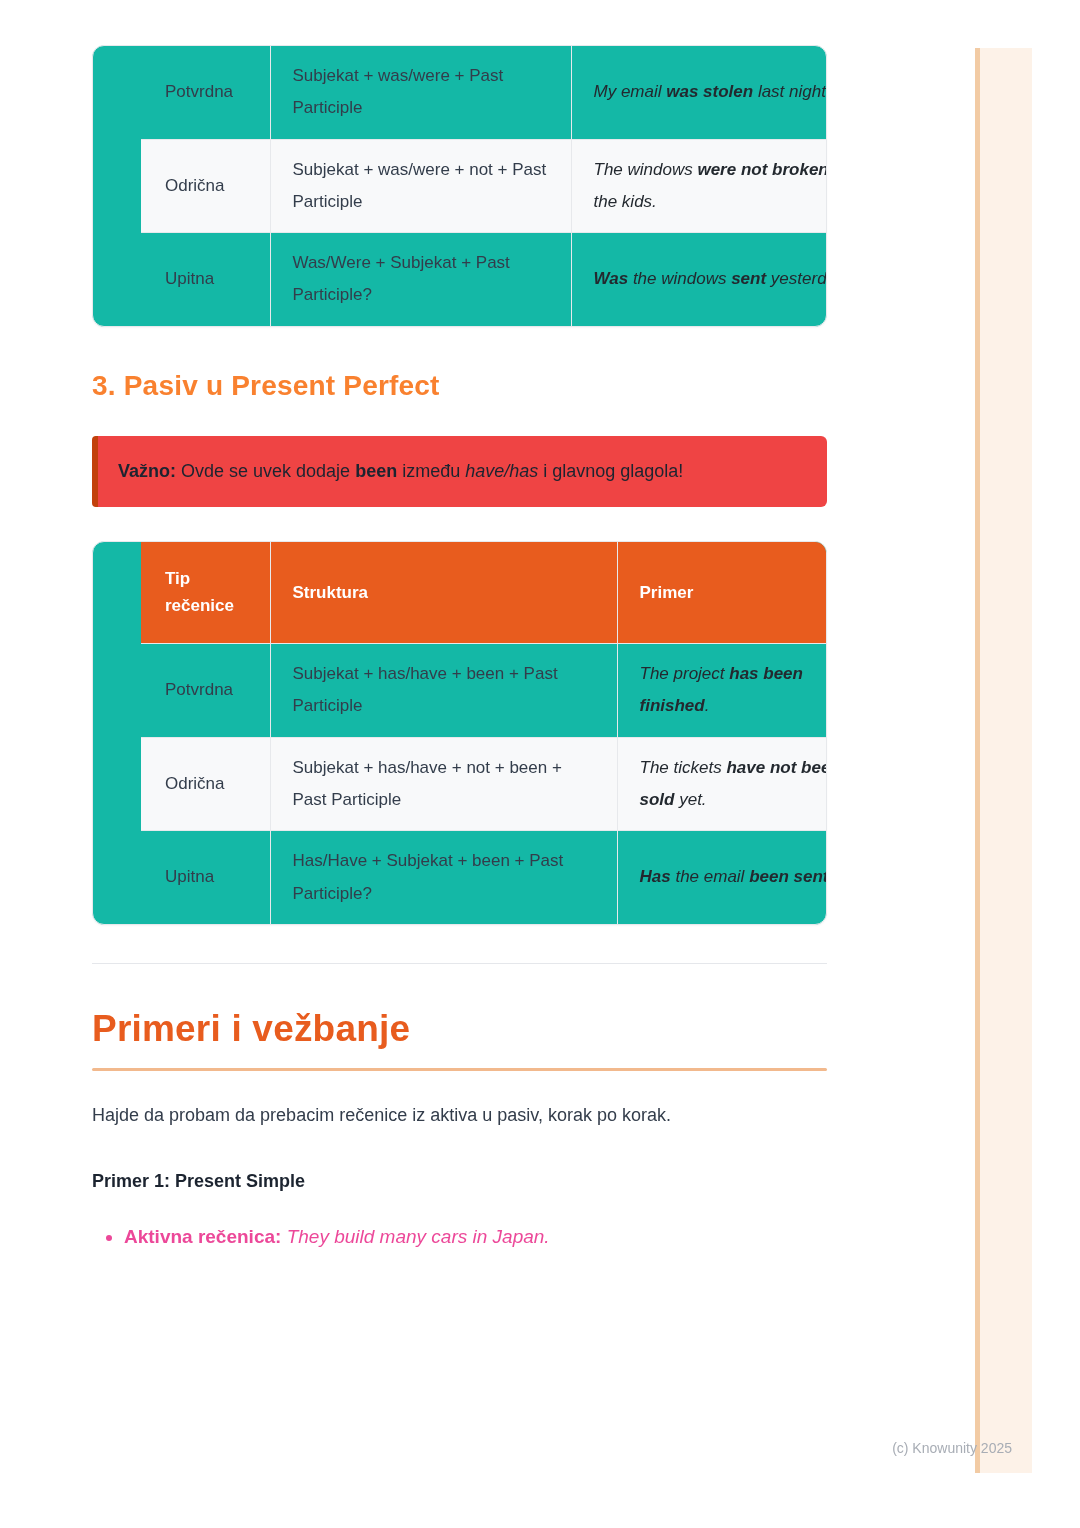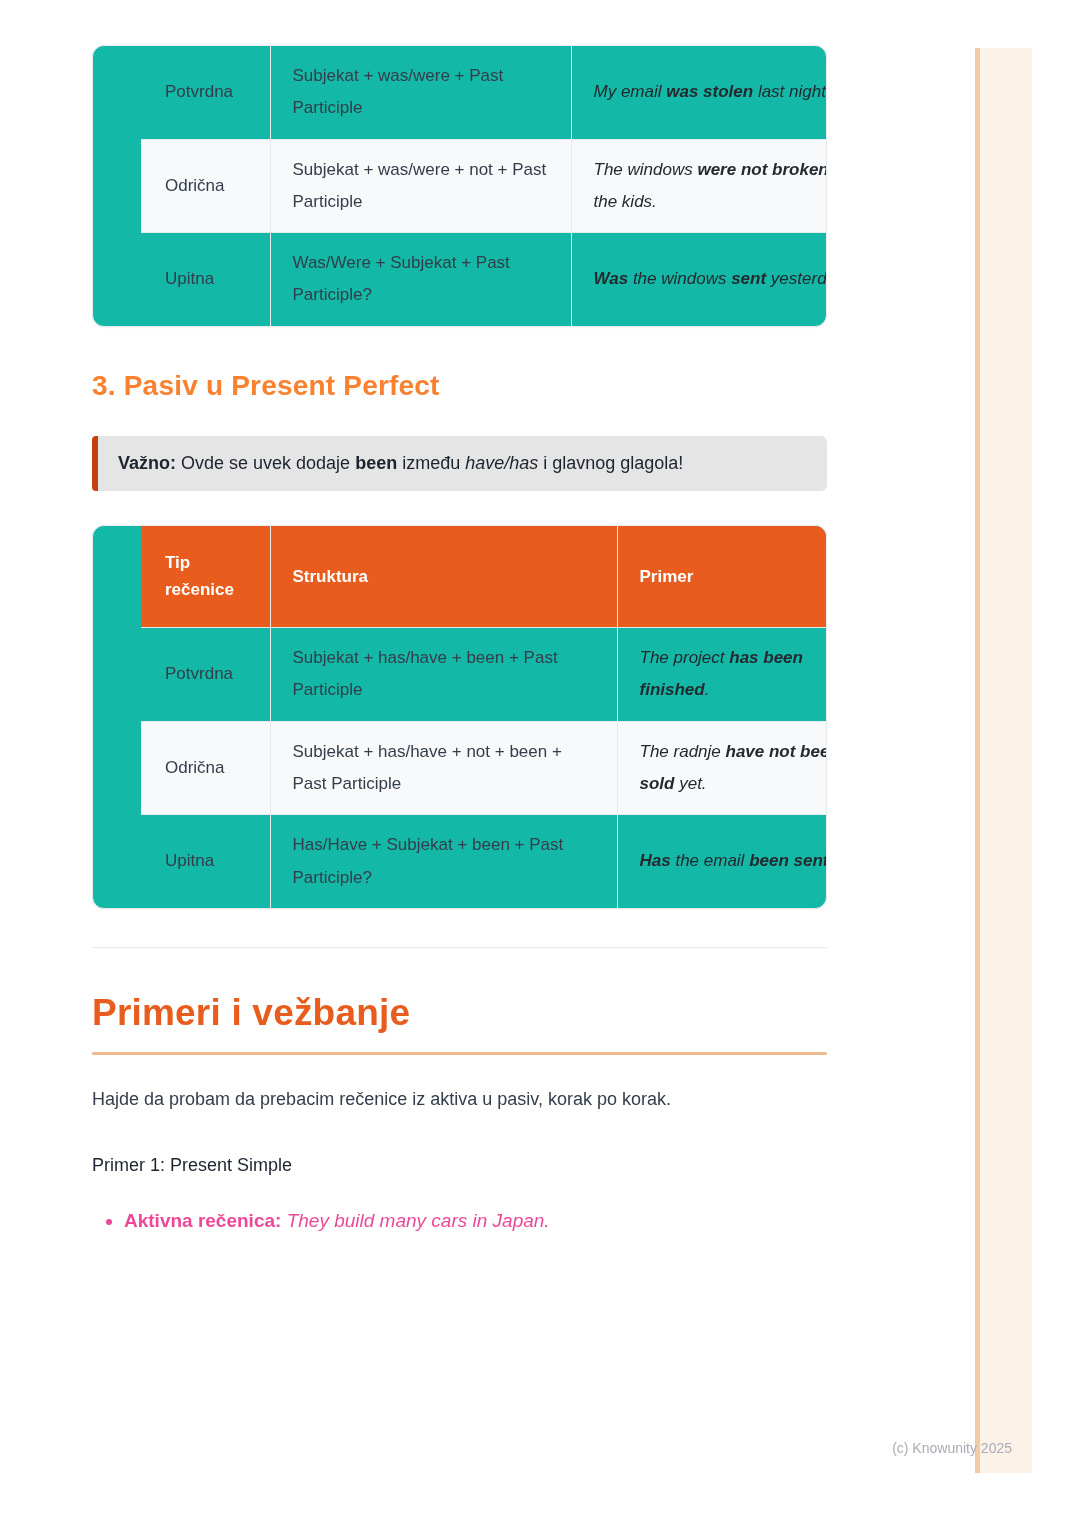--- a/index.html
+++ b/index.html
@@ -56,30 +56,30 @@
   .h1-underline{margin-top:18px;height:3px;background:#f2b98d;border-radius:2px;}
   p.body-text{
     margin:26px 0 0 0;font-size:18px;line-height:2.0;color:#333d4b;
   }
   p.formula{
     margin:28px 0 0 0;font-size:18px;line-height:1.4;
     font-weight:700;color:#1c2430;
   }
   p.example-title{
     margin:36px 0 0 0;font-size:18px;line-height:1.4;
-    font-weight:400;color:#1c2430;
+    font-weight:700;color:#1c2430;
   }
   ul.bullets{margin:28px 0 0 0;padding:0 0 0 32px;}
   ul.bullets li{font-size:19px;line-height:1.5;color:#ec4899;}
 
   
   .callout{
-    margin-top:34px;background:#e5e5e5;
+    margin-top:34px;background:#ef4444;
     border-left:6px solid #c2410c;border-radius:4px 6px 6px 4px;
-    padding:14px 20px;
+    padding:22px 20px;
   }
   .callout p{margin:0;font-size:18px;line-height:1.5;color:#1c2430;}
 
   
   hr.divider{
     border:none;border-top:1px solid #e5e7eb;margin:38px 0 0 0;height:0;
   }
 
   
   .right-bar{
@@ -150,21 +150,21 @@
       </thead>
       <tbody>
         <tr>
           <td>Potvrdna</td>
           <td>Subjekat + has/have + been + Past Participle</td>
           <td class="example"><span class="seg-i">The project </span><span class="seg-bi">has been finished</span><span class="seg-i">.</span></td>
         </tr>
         <tr>
           <td>Odrična</td>
           <td>Subjekat + has/have + not + been + Past Participle</td>
-          <td class="example"><span class="seg-i">The radnje </span><span class="seg-bi">have not been sold</span><span class="seg-i"> yet.</span></td>
+          <td class="example"><span class="seg-i">The tickets </span><span class="seg-bi">have not been sold</span><span class="seg-i"> yet.</span></td>
         </tr>
         <tr>
           <td>Upitna</td>
           <td>Has/Have + Subjekat + been + Past Participle?</td>
           <td class="example"><span class="seg-bi">Has</span><span class="seg-i"> the email </span><span class="seg-bi">been sent</span><span class="seg-i">?</span></td>
         </tr>
       </tbody>
     </table>
   </div>
 

